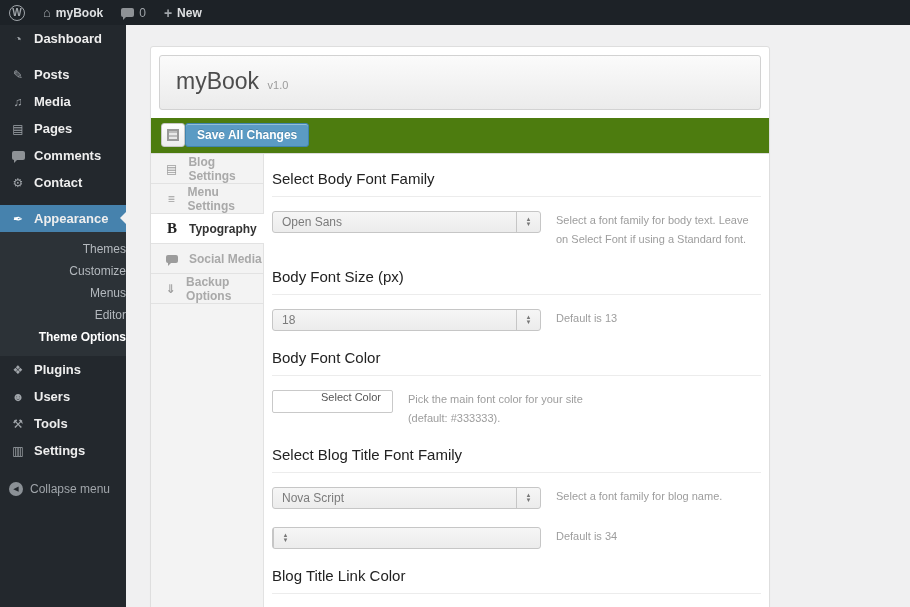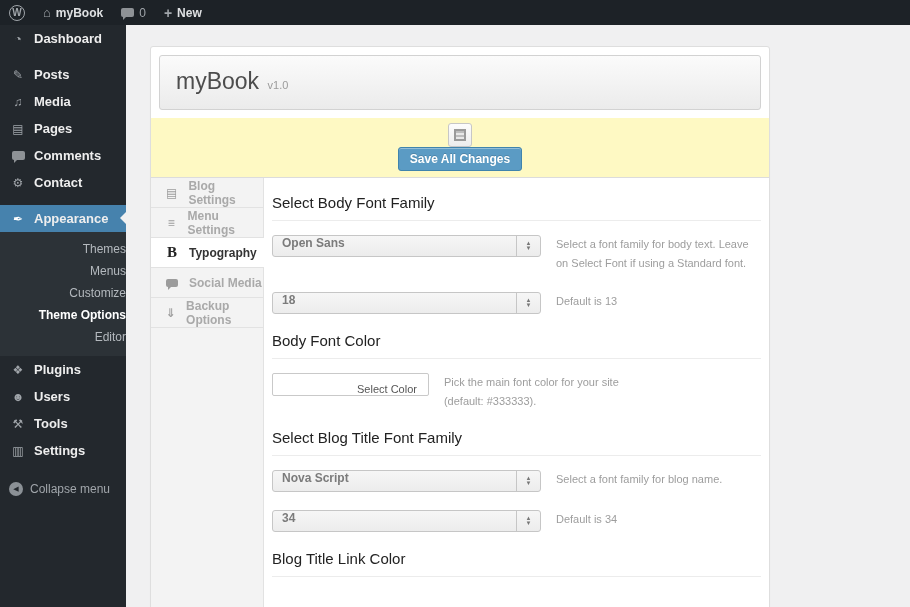--- a/index.html
+++ b/index.html
@@ -45,21 +45,21 @@
   
   .main { position:absolute; left:126px; top:32px; width:784px; height:582px; background:#f0f0f1; }
   .panel { position:absolute; left:24px; top:14px; width:620px; height:600px;
     background:#fff; border:1px solid #dedede; border-radius:3px 3px 0 0;
     box-shadow:0 1px 1px rgba(0,0,0,.04); }
   .panel-header { margin:8px; border:1px solid #d2d2d2; border-radius:3px;
     background:linear-gradient(#fbfbfb,#ebebeb); padding:12px 16px 14px 16px; }
   .panel-title { font-size:23px; color:#4d4d4d; }
   .panel-version { font-size:11px; color:#9b9b9b; margin-left:4px; }
   .toolbar { display:flex; align-items:center; justify-content:flex-start;
-    padding:5px 10px 6px 10px; border-bottom:1px solid #dcdcdc; background:#fef9c3;flex-direction:column; }
+    padding:5px 10px 6px 10px; border-bottom:1px solid #dcdcdc; background:#4d7c0f; }
   .layout-btn { width:24px; height:24px; border:1px solid #c7c7c7; border-radius:3px;
     background:linear-gradient(#fdfdfd,#ededed); display:flex; align-items:center;
     justify-content:center; cursor:pointer; }
   .layout-glyph { width:12px; height:12px; border:2px solid #9a9a9a; background:
     repeating-linear-gradient(#bdbdbd 0 2px,#e8e8e8 2px 4px); }
   .save-btn { background:#5b9bc4; border:1px solid #4084ad; border-radius:3px;
     color:#fff; font-size:12px; font-weight:bold; padding:4px 11px; cursor:pointer;
     box-shadow:inset 0 1px 0 rgba(255,255,255,.35); text-shadow:0 -1px 0 rgba(0,0,0,.15); }
 
   .panel-body { display:flex; align-items:stretch; height:480px; }
@@ -75,28 +75,28 @@
     border-radius:2px; display:inline-block; }
   .bubble2:after { content:""; position:absolute; left:2px; bottom:-3px;
     border:3px solid transparent; border-top-color:#9c9c9c; border-left-color:#9c9c9c; }
 
   .content-col { flex:1; background:#fff; padding:16px 8px 0 8px; }
   .section { margin-bottom:9px; }
   .section h3 { font-size:15px; font-weight:normal; color:#222;
     padding-bottom:9px; border-bottom:1px solid #ececec; }
   .control-row { display:flex; align-items:flex-start; margin:14px 0 18px 0; }
   .sel { width:269px; height:22px; border:1px solid #c6c6c6; border-radius:3px;
-    background:linear-gradient(#f6f6f6,#ececec); display:flex; 
-    cursor:pointer;font-weight:bold; }
+    background:linear-gradient(#f6f6f6,#ececec); display:flex; align-items:center;
+    cursor:pointer; }
   .sel-value { flex:1; font-size:12px; color:#7b7b7b; padding-left:9px; }
   .stepper { width:24px; height:100%; border-left:1px solid #c6c6c6; display:flex;
     flex-direction:column; align-items:center; justify-content:center; color:#777;
     font-size:6px; line-height:5px; }
-  .color-btn { display:flex; align-items:flex-end; height:23px; border:1px solid #c9c9c9;
-    border-radius:2px; background:#fff; cursor:pointer; overflow:hidden;padding-left:36px; }
+  .color-btn { display:flex; align-items:flex-start; height:23px; border:1px solid #c9c9c9;
+    border-radius:2px; background:#fff; cursor:pointer; overflow:hidden; }
   .swatch { width:37px; }
   .color-label { display:flex; align-items:center; padding:0 11px; font-size:11px; color:#555; }
   .help { margin-left:15px; width:205px; font-size:11px; color:#9d9d9d; line-height:1.75; }
 </style>
 </head>
 <body>
 
 <div class="adminbar">
   <div class="ab-item">
     <span class="wp-logo">W</span>
@@ -140,24 +140,24 @@
       <div class="sb-item">
         <span class="sb-icon">⚙</span>
         <span>Contact</span>
       </div>
       <div class="sb-item active gap-top">
         <span class="sb-icon">✒</span>
         <span>Appearance</span>
       </div>
       <div class="sb-sub">
         <div class="sb-sub-item">Themes</div>
+        <div class="sb-sub-item">Customize</div>
         <div class="sb-sub-item">Menus</div>
-        <div class="sb-sub-item">Customize</div>
+        <div class="sb-sub-item">Editor</div>
         <div class="sb-sub-item current">Theme Options</div>
-        <div class="sb-sub-item">Editor</div>
       </div>
       <div class="sb-item">
         <span class="sb-icon">❖</span>
         <span>Plugins</span>
       </div>
       <div class="sb-item">
         <span class="sb-icon">☻</span>
         <span>Users</span>
       </div>
       <div class="sb-item">
@@ -215,20 +215,21 @@
             <h3>Select Body Font Family</h3>
             <div class="control-row">
               <div class="sel">
                 <span class="sel-value">Open Sans</span>
                 <div class="stepper">▲<br>▼</div>
               </div>
               <div class="help">Select a font family for body text. Leave on Select Font if using a Standard font.</div>
             </div>
           </div>
           <div class="section">
+            <h3>Body Font Size (px)</h3>
             <div class="control-row">
               <div class="sel">
                 <span class="sel-value">18</span>
                 <div class="stepper">▲<br>▼</div>
               </div>
               <div class="help">Default is 13</div>
             </div>
           </div>
           <div class="section">
             <h3>Body Font Color</h3>
@@ -246,21 +247,20 @@
               <div class="sel">
                 <span class="sel-value">Nova Script</span>
                 <div class="stepper">▲<br>▼</div>
               </div>
               <div class="help">Select a font family for blog name.</div>
             </div>
           </div>
           <div class="section">
             <div class="control-row">
               <div class="sel">
-                <span class="sel-value">34</span>
                 <div class="stepper">▲<br>▼</div>
               </div>
               <div class="help">Default is 34</div>
             </div>
           </div>
           <div class="section">
             <h3>Blog Title Link Color</h3>
           </div>
         </div>
     </div>

